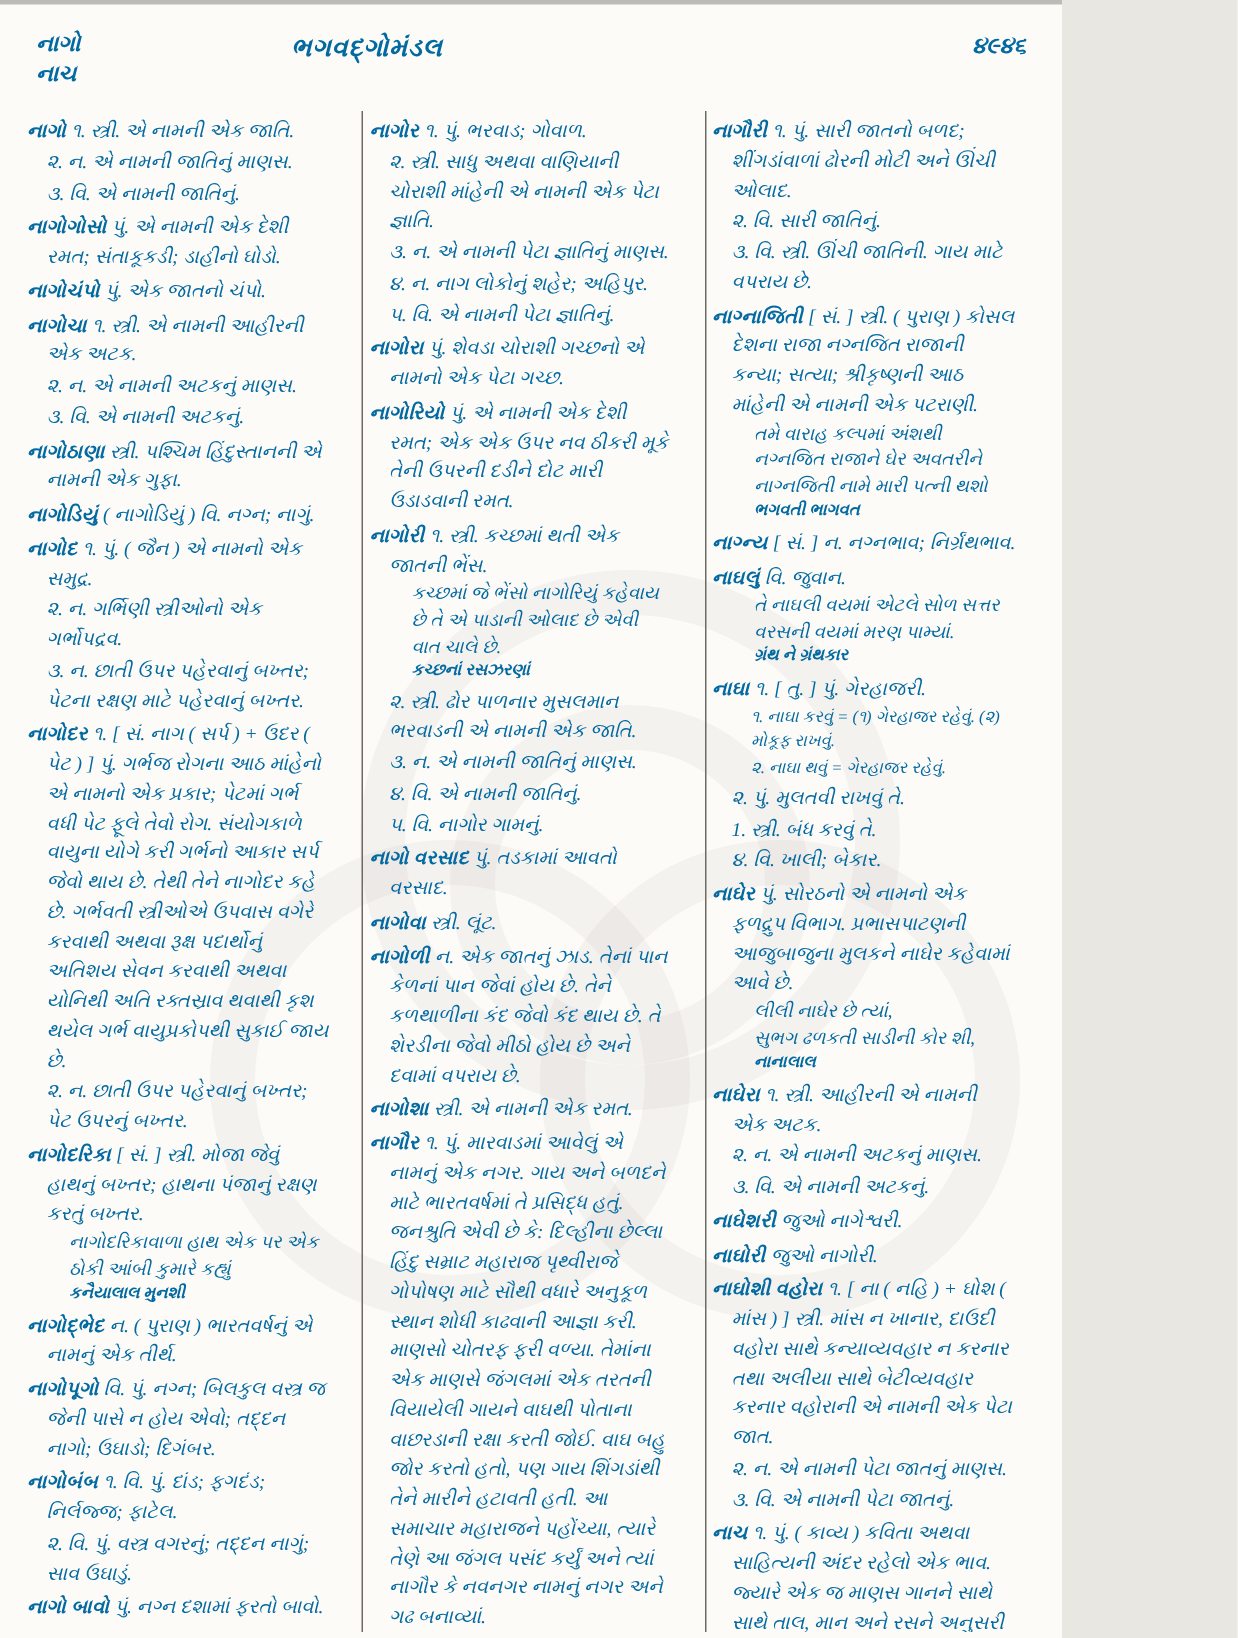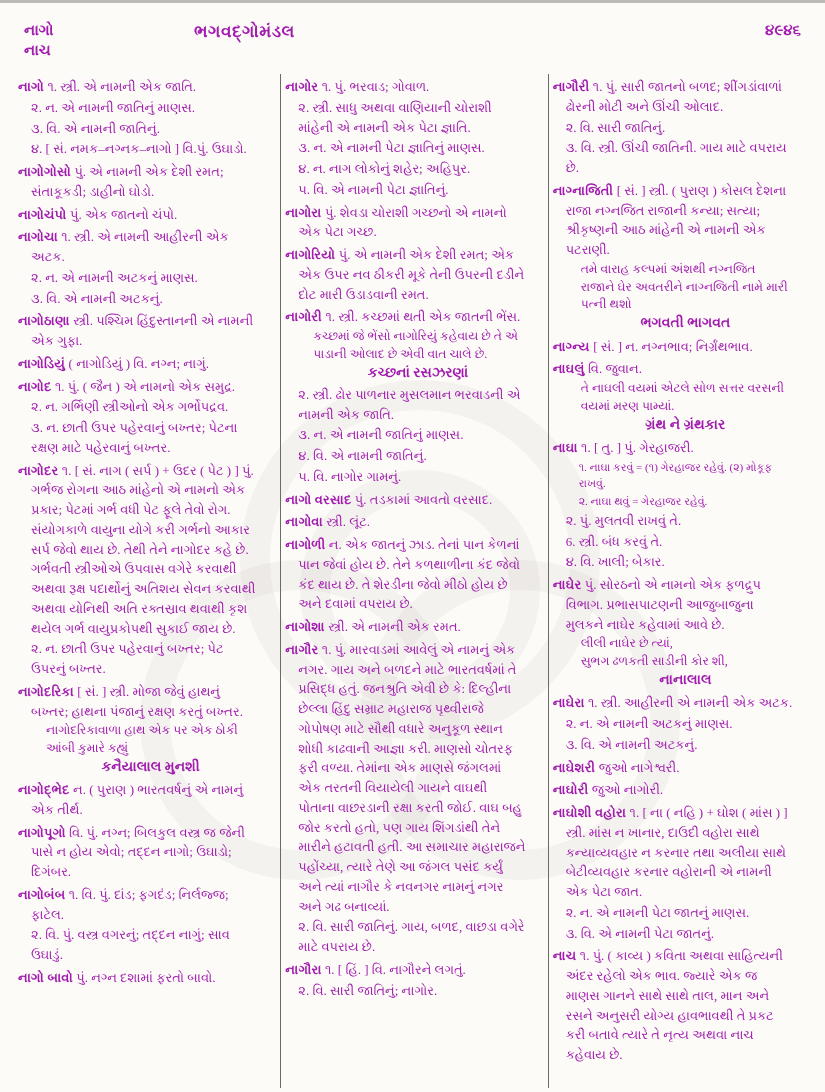--- a/index.html
+++ b/index.html
@@ -4,26 +4,27 @@
 <style>
   html,body{margin:0;padding:0;}
   body{
     width:825px;height:1092px;
     background:#e9e7e2;
     font-family:"Liberation Serif","DejaVu Serif",serif;
     overflow:hidden;
   }
   .page{
     position:relative;
-    width:825px;height:1092px;
+    width:708px;height:1092px;
     background:#fcfbf8;
-    color:#a21caf;
+    color:#0369a1;
     box-sizing:border-box;
     padding:14px 10px 8px 14px;
     overflow:hidden;
+    font-style:italic;
   }
   .page::before{ 
     content:"";position:absolute;top:0;left:0;right:0;height:3px;
     background:#bdbbb6;
   }
   
   .watermark{position:absolute;left:0;top:0;width:100%;height:100%;pointer-events:none;z-index:0;}
   .watermark .ring{position:absolute;border-radius:50%;border:30px solid rgba(90,88,84,0.05);}
   .r1{width:300px;height:300px;left:240px;top:380px;}
   .r2{width:260px;height:260px;left:140px;top:560px;}
@@ -55,21 +56,21 @@
     line-height:1.52;
   }
   .col.rule{border-right:1px solid #6d6a66;}
 
   .entry{padding-left:13px;text-indent:-13px;margin:3px 0 1px 0;}
   .hw{font-weight:bold;letter-spacing:0.2px;}
   .sense{margin:1px 0 1px 13px;}
   .phrase{margin:1px 0 1px 26px;font-size:11px;}
   .quote{margin:1px 4px 2px 28px;font-size:12.3px;line-height:1.45;}
   .quote .ln{display:block;}
-  .attr{text-align:center;font-weight:bold;font-size:14px;margin-top:-1px;}
+  .attr{text-align:left;font-weight:bold;font-size:11px;margin-top:-1px;}
 </style>
 </head>
 <body>
 
 <div class="page">
   <div class="watermark">
     <div class="ring r1"></div>
     <div class="ring r2"></div>
     <div class="ring r3"></div>
     <div class="ring r4"></div>
@@ -82,21 +83,20 @@
     </div>
     <div class="title">ભગવદ્ગોમંડલ</div>
     <div class="pagenum">૪૯૪૬</div>
   </header>
 
   <main class="cols">
     <section class="col rule">
         <div class="entry"><span class="hw">નાગો </span>૧. સ્ત્રી. એ નામની એક જાતિ.</div>
         <div class="sense">૨. ન. એ નામની જાતિનું માણસ.</div>
         <div class="sense">૩. વિ. એ નામની જાતિનું.</div>
-        <div class="sense">૪. [ સં. નમક–નગ્નક–નાગો ] વિ.પું. ઉઘાડો.</div>
         <div class="entry"><span class="hw">નાગોગોસો </span>પું. એ નામની એક દેશી રમત; સંતાકૂકડી; ડાહીનો ઘોડો.</div>
         <div class="entry"><span class="hw">નાગોચંપો </span>પું. એક જાતનો ચંપો.</div>
         <div class="entry"><span class="hw">નાગોચા </span>૧. સ્ત્રી. એ નામની આહીરની એક અટક.</div>
         <div class="sense">૨. ન. એ નામની અટકનું માણસ.</div>
         <div class="sense">૩. વિ. એ નામની અટકનું.</div>
         <div class="entry"><span class="hw">નાગોઠાણા </span>સ્ત્રી. પશ્ચિમ હિંદુસ્તાનની એ નામની એક ગુફા.</div>
         <div class="entry"><span class="hw">નાગોડિયું </span>( નાગોડિયું ) વિ. નગ્ન; નાગું.</div>
         <div class="entry"><span class="hw">નાગોદ </span>૧. પું. ( જૈન ) એ નામનો એક સમુદ્ર.</div>
         <div class="sense">૨. ન. ગર્ભિણી સ્ત્રીઓનો એક ગર્ભોપદ્રવ.</div>
         <div class="sense">૩. ન. છાતી ઉપર પહેરવાનું બખ્તર; પેટના રક્ષણ માટે પહેરવાનું બખ્તર.</div>
@@ -151,21 +151,21 @@
         <div class="entry"><span class="hw">નાગ્ન્ય </span>[ સં. ] ન. નગ્નભાવ; નિર્ગ્રંથભાવ.</div>
         <div class="entry"><span class="hw">નાઘલું </span>વિ. જુવાન.</div>
         <div class="quote">
           <span class="ln">તે નાઘલી વયમાં એટલે સોળ સત્તર વરસની વયમાં મરણ પામ્યાં.</span>
           <div class="attr">ગ્રંથ ને ગ્રંથકાર</div>
         </div>
         <div class="entry"><span class="hw">નાઘા </span>૧. [ તુ. ] પું. ગેરહાજરી.</div>
         <div class="phrase">૧. નાઘા કરવું = (૧) ગેરહાજર રહેવું. (૨) મોકૂફ રાખવું.</div>
         <div class="phrase">૨. નાઘા થવું = ગેરહાજર રહેવું.</div>
         <div class="sense">૨. પું. મુલતવી રાખવું તે.</div>
-        <div class="sense">6. સ્ત્રી. બંધ કરવું તે.</div>
+        <div class="sense">1. સ્ત્રી. બંધ કરવું તે.</div>
         <div class="sense">૪. વિ. ખાલી; બેકાર.</div>
         <div class="entry"><span class="hw">નાઘેર </span>પું. સોરઠનો એ નામનો એક ફળદ્રુપ વિભાગ. પ્રભાસપાટણની આજુબાજુના મુલકને નાઘેર કહેવામાં આવે છે.</div>
         <div class="quote">
           <span class="ln">લીલી નાઘેર છે ત્યાં,</span>
           <span class="ln">સુભગ ઢળકતી સાડીની કોર શી,</span>
           <div class="attr">નાનાલાલ</div>
         </div>
         <div class="entry"><span class="hw">નાઘેરા </span>૧. સ્ત્રી. આહીરની એ નામની એક અટક.</div>
         <div class="sense">૨. ન. એ નામની અટકનું માણસ.</div>
         <div class="sense">૩. વિ. એ નામની અટકનું.</div>

